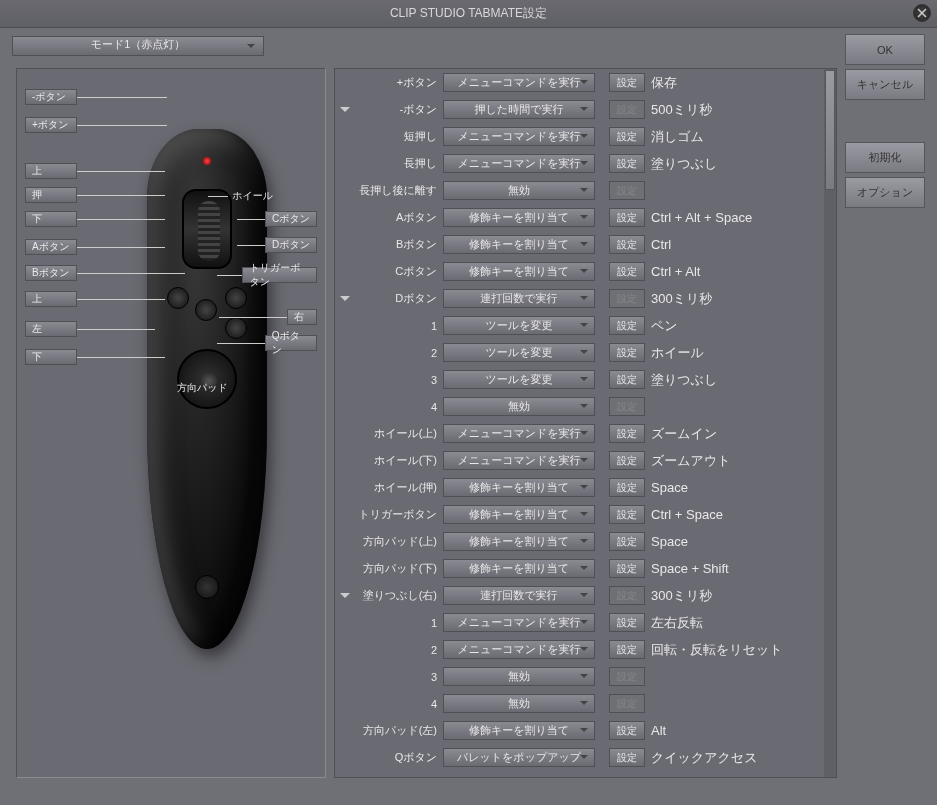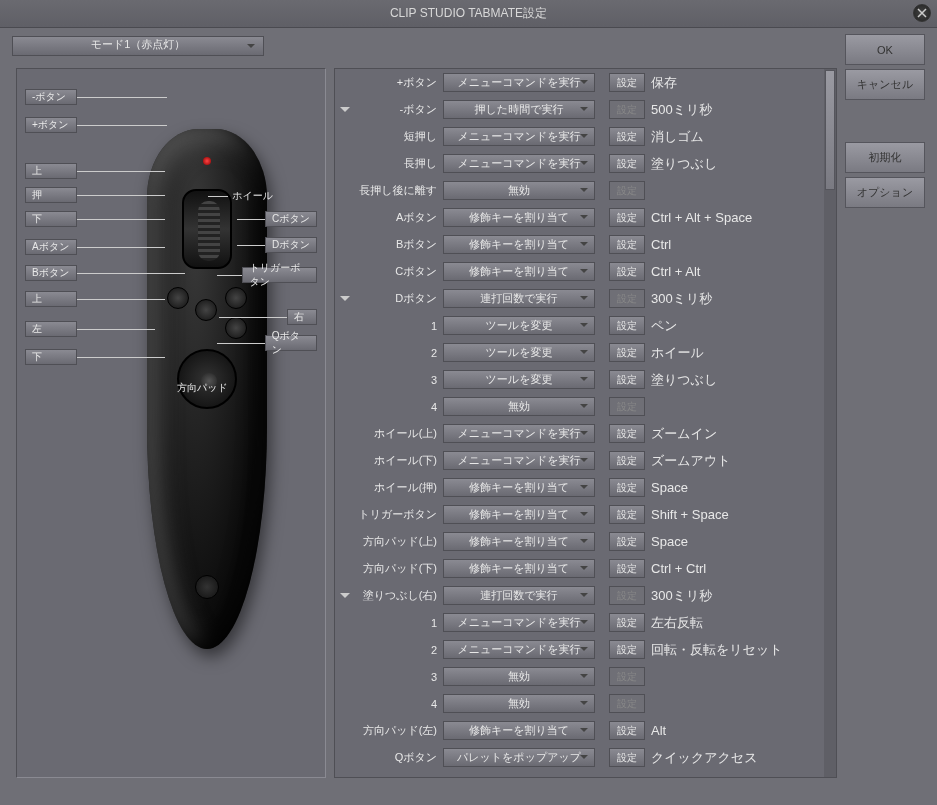--- a/index.html
+++ b/index.html
@@ -345,21 +345,21 @@
         </div>
         <div class="row">
           <div class="expand"></div>
           <div class="lbl">トリガーボタン</div>
           <div class="dd">
             <span>修飾キーを割り当て</span>
           </div>
           <div class="setbtn">
             <span>設定</span>
           </div>
-          <div class="val">Shift + Space</div>
+          <div class="val">Ctrl + Space</div>
         </div>
         <div class="row">
           <div class="expand"></div>
           <div class="lbl">方向パッド(上)</div>
           <div class="dd">
             <span>修飾キーを割り当て</span>
           </div>
           <div class="setbtn">
             <span>設定</span>
           </div>
@@ -367,21 +367,21 @@
         </div>
         <div class="row">
           <div class="expand"></div>
           <div class="lbl">方向パッド(下)</div>
           <div class="dd">
             <span>修飾キーを割り当て</span>
           </div>
           <div class="setbtn">
             <span>設定</span>
           </div>
-          <div class="val">Ctrl + Ctrl</div>
+          <div class="val">Space + Shift</div>
         </div>
         <div class="row">
           <div class="expand">
             <div class="tri"></div>
           </div>
           <div class="lbl">塗りつぶし(右)</div>
           <div class="dd">
             <span>連打回数で実行</span>
           </div>
           <div class="setbtn dis">

